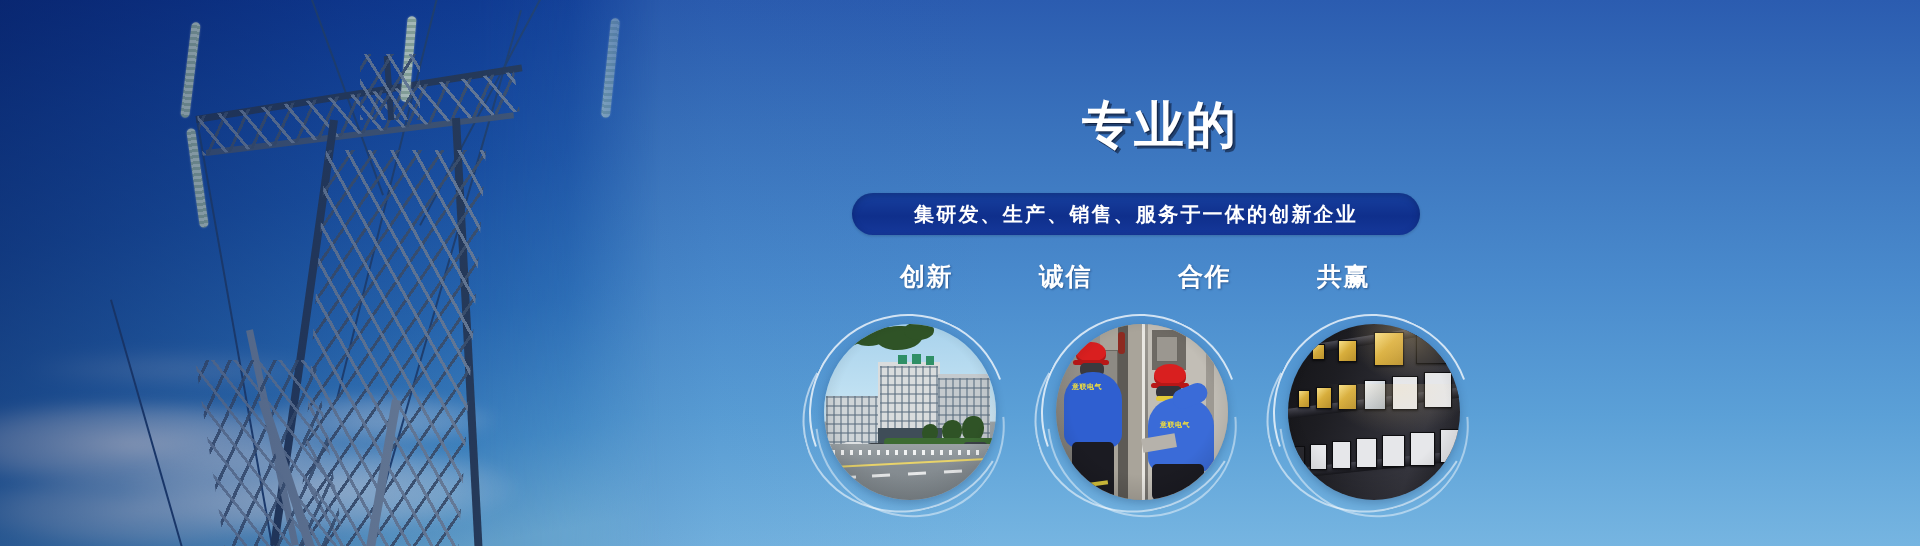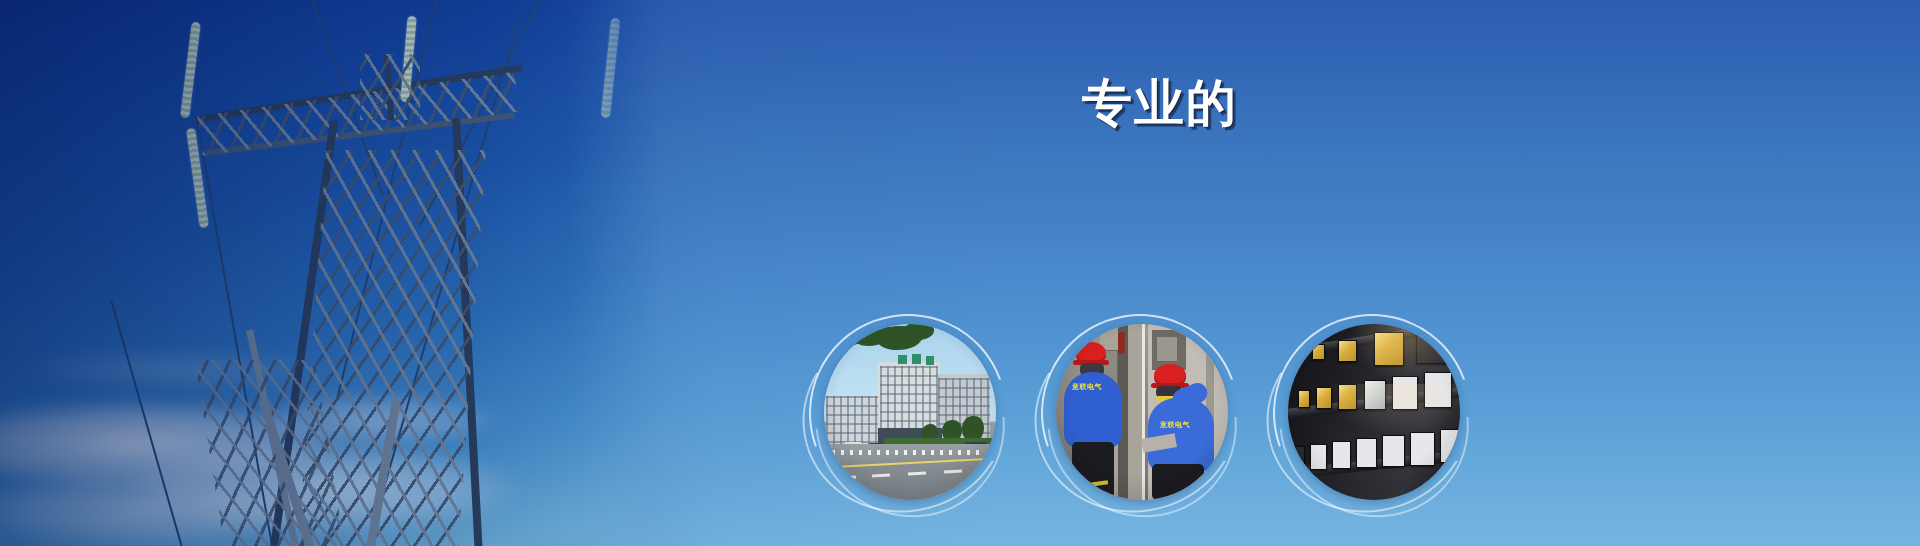--- a/index.html
+++ b/index.html
@@ -55,21 +55,21 @@
   .lattice {
     position:absolute;
     background:
       repeating-linear-gradient(58deg, rgba(125,140,158,.95) 0 3px, rgba(255,255,255,0) 3px 19px),
       repeating-linear-gradient(-58deg, rgba(70,86,106,.95) 0 3px, rgba(255,255,255,0) 3px 19px);
   }
 
   
   .headline {
     position:absolute; left:840px; top:78px; width:640px; height:72px;
-    display:flex; align-items:flex-start; justify-content:center;
+    display:flex; align-items:flex-end; justify-content:center;
     white-space:nowrap;
   }
   .hl-part {
     font-weight:bold; letter-spacing:.04em; line-height:1;
     font-family:"DejaVu Sans","Liberation Sans",sans-serif;
   }
   .hl-white {
     color:#ffffff; font-size:50px;
     text-shadow:3px 3px 0 rgba(10,20,45,.55), 1px 1px 0 rgba(10,20,45,.6);
   }
@@ -222,21 +222,30 @@
     <div class="steel" style="left:386px;top:56px;width:6px;height:64px;transform:rotate(-4deg);"></div>
     <div class="lattice" style="left:360px;top:54px;width:60px;height:66px;"></div>
   </div>
 
   <div class="bg-leftwash"></div>
 
   <div class="headline">
     <span class="hl-part hl-white">专业的</span>
   </div>
 
-
+  <div class="pill">
+    <span class="pill-text">集研发、生产、销售、服务于一体的创新企业</span>
+  </div>
+
+  <div class="keywords">
+    <span class="kw">创新</span>
+    <span class="kw">诚信</span>
+    <span class="kw">合作</span>
+    <span class="kw">共赢</span>
+  </div>
 
   <div class="circles">
 
     <div class="circle-wrap cw1">
       <div class="ring ring-a"></div>
       <div class="ring ring-b"></div>
       <div class="ring ring-c"></div>
       <div class="photo-circle">
         <div class="bldg-scene">
 

